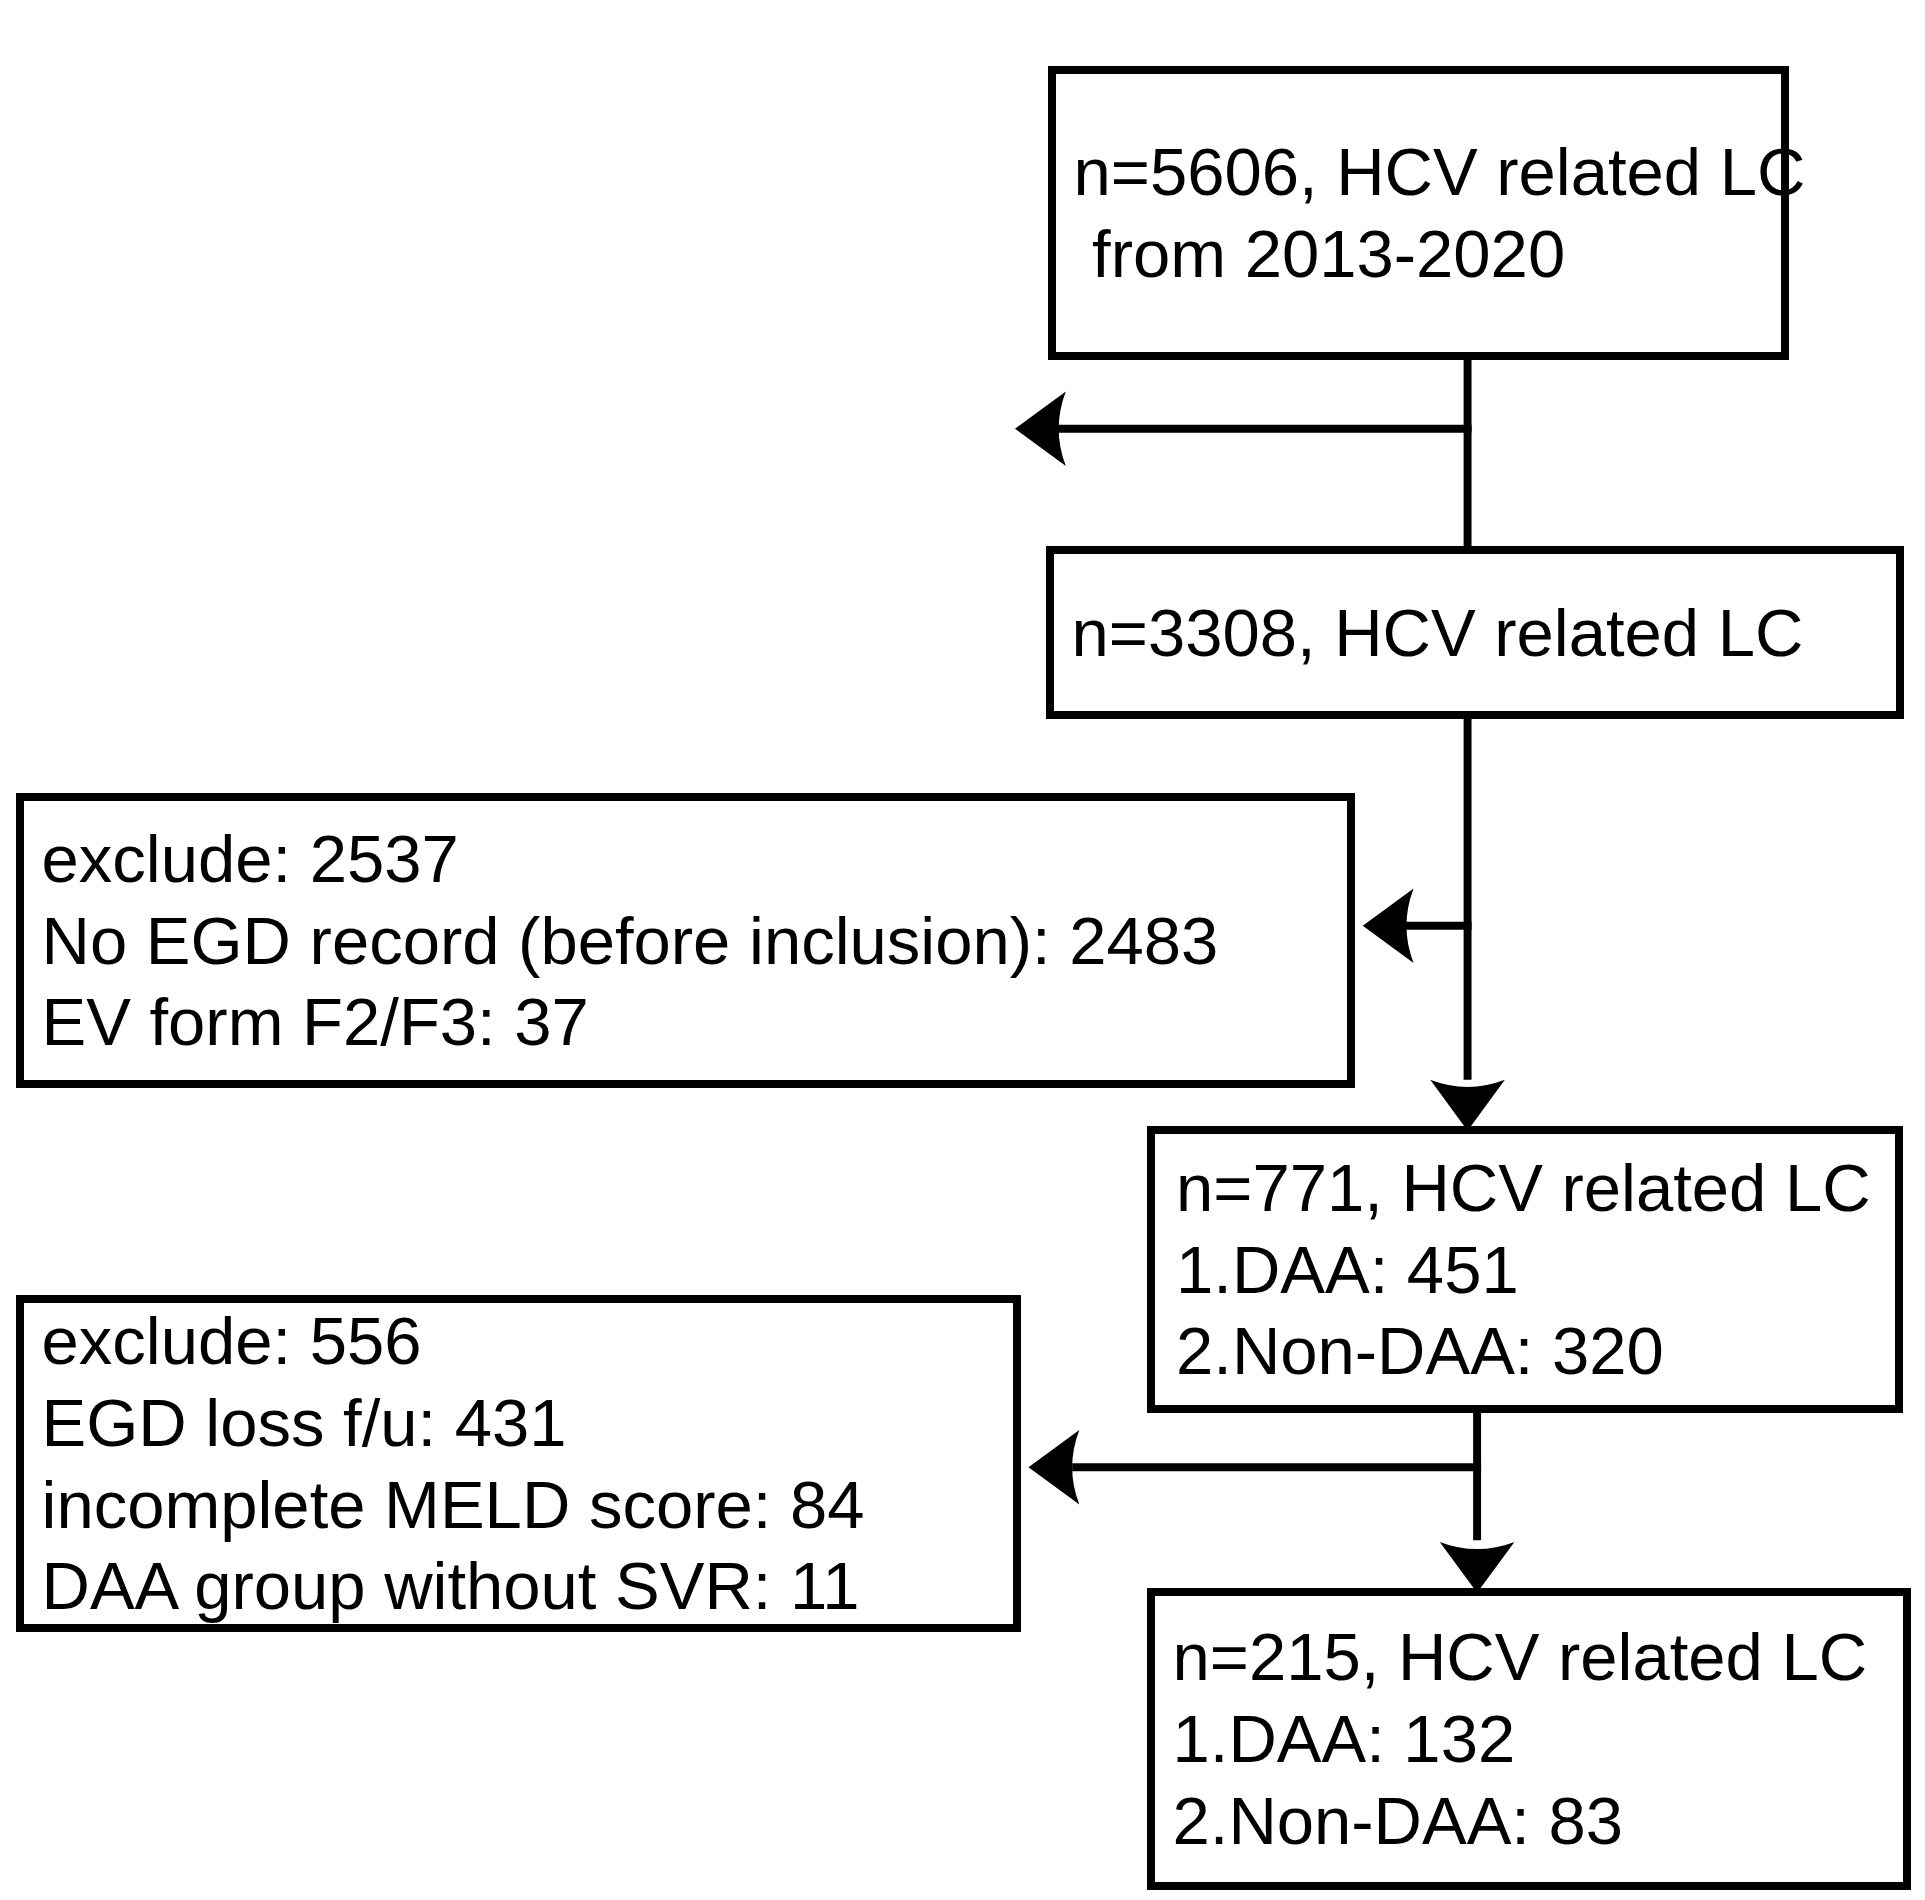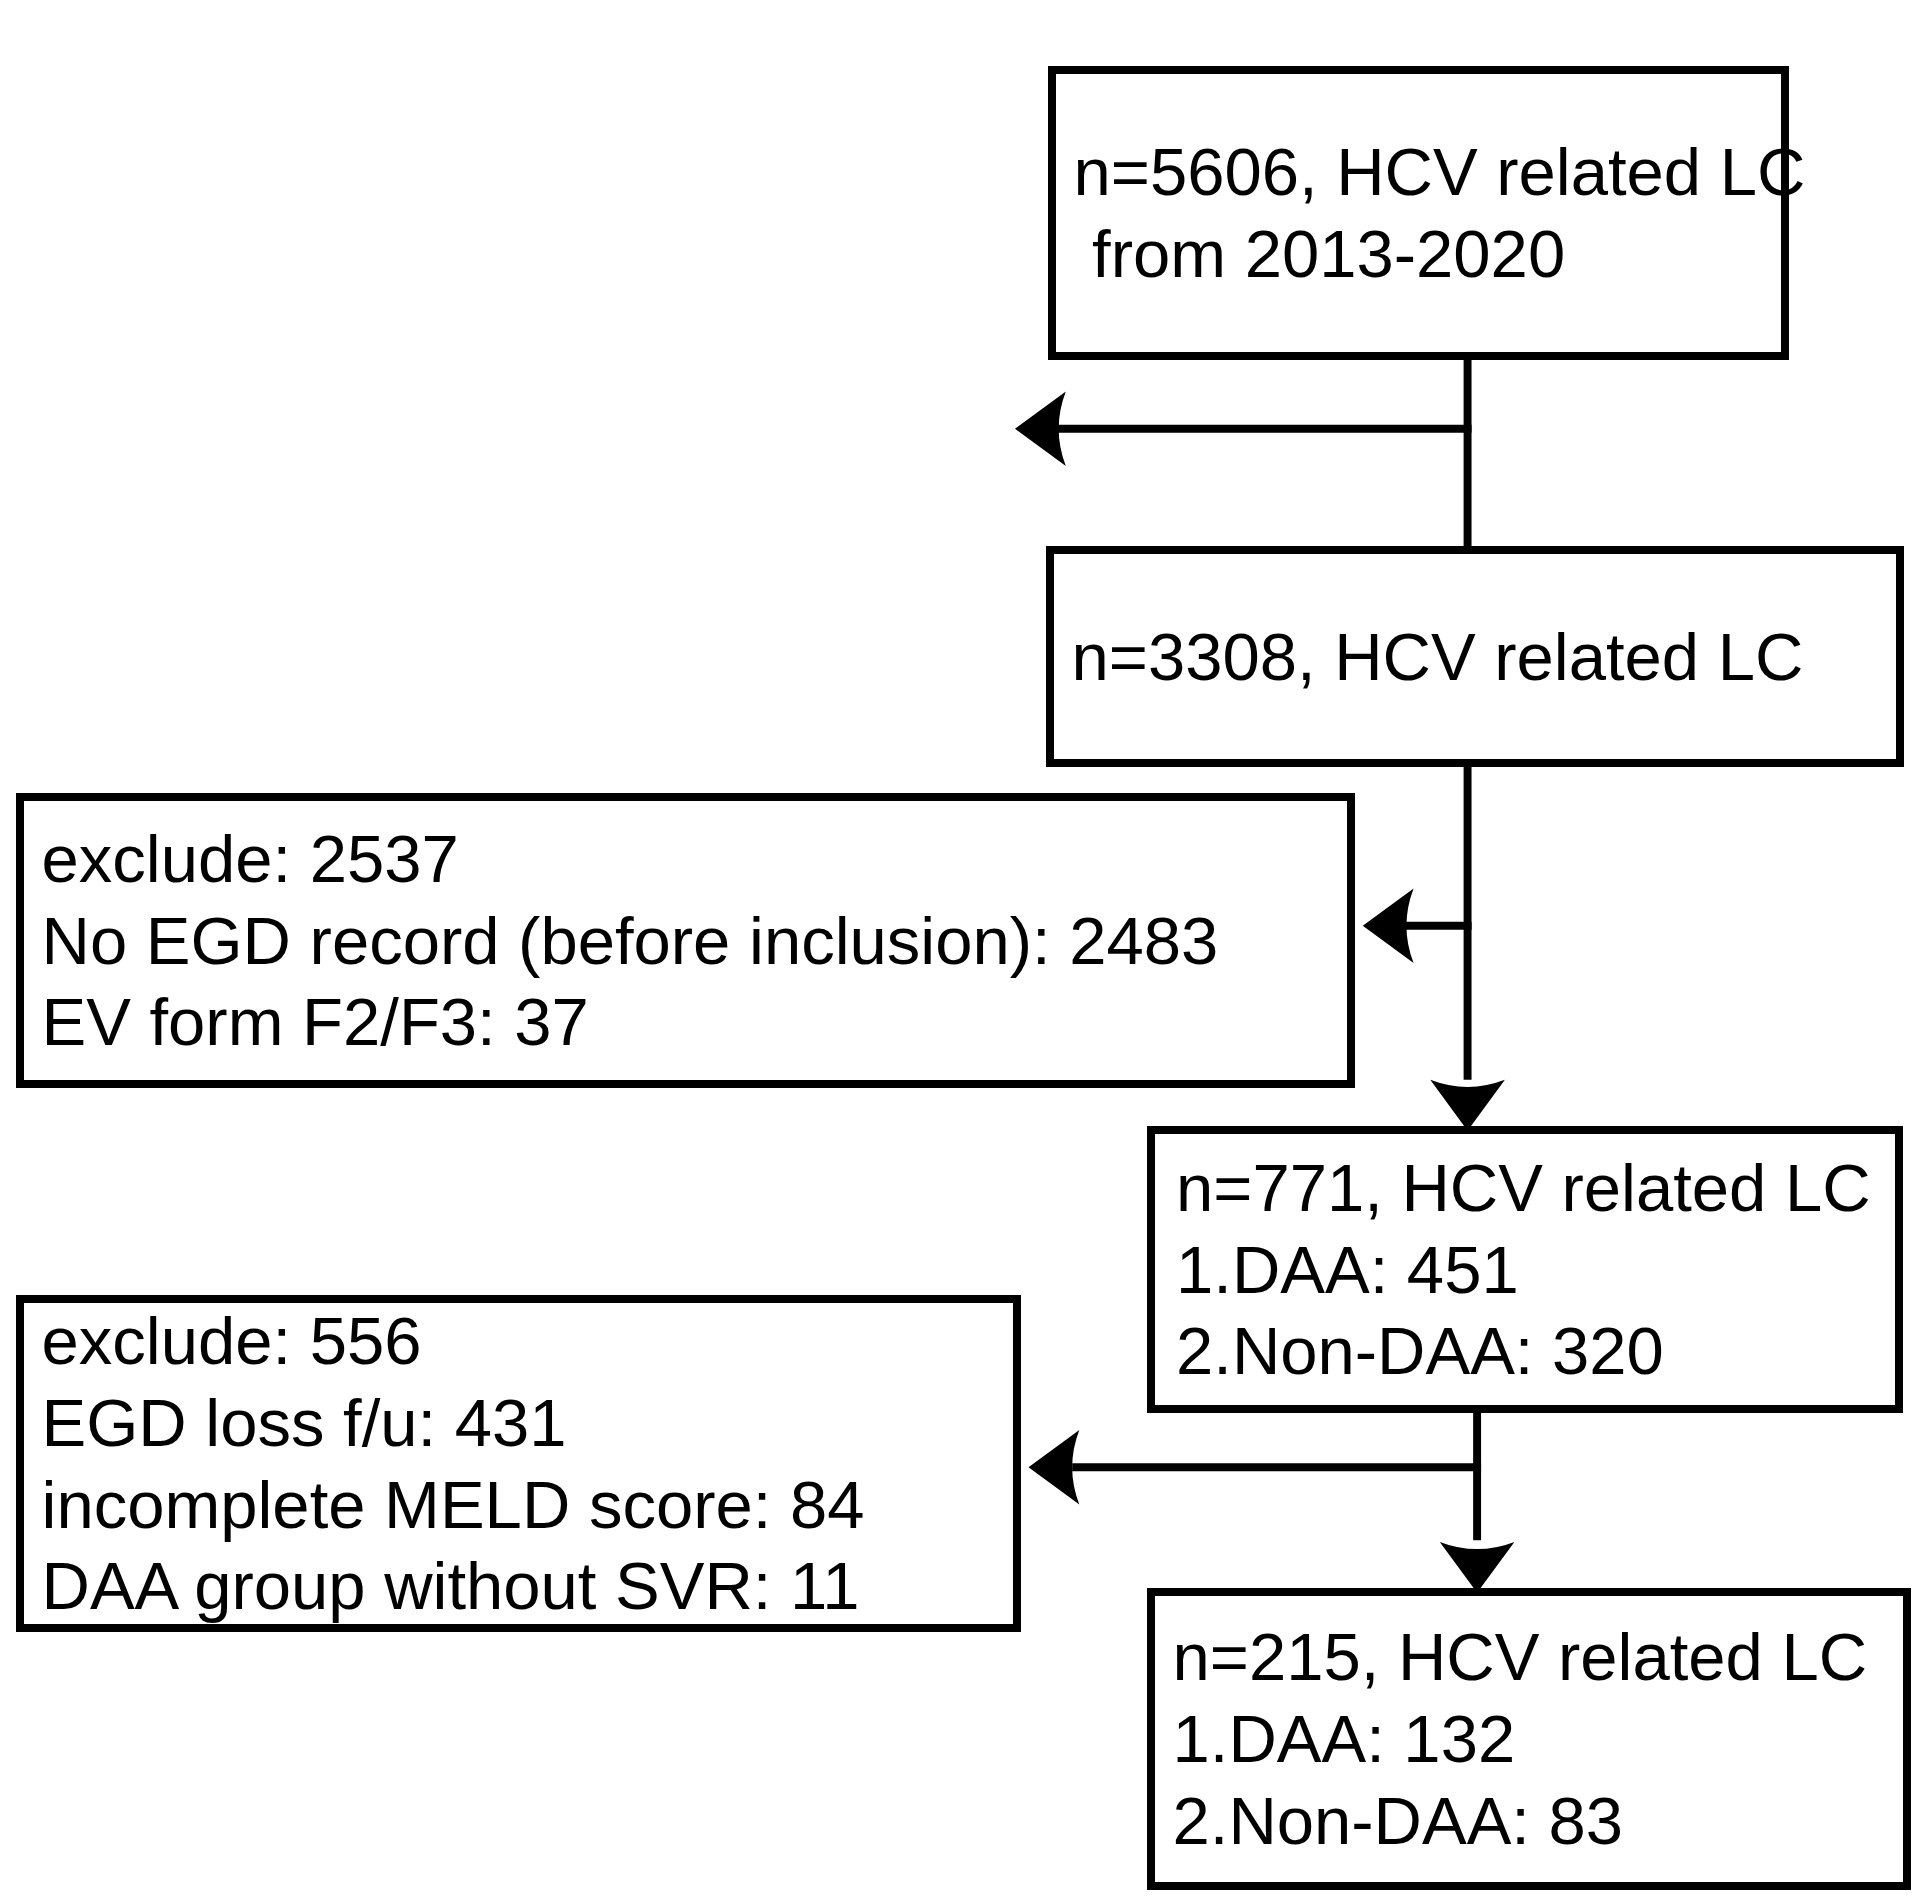--- a/index.html
+++ b/index.html
@@ -36,21 +36,21 @@
   }
   .box-line {
     font-size: 67px;
     line-height: 1.22;
     white-space: pre;
     color: #000000;
   }
   
   .box-a { left: 1048px; top: 22px;   width: 741px; height: 294px; margin-top: 44px; }
   .box-b { left: 16px;   top: 156px;  width: 991px; height: 508px; }
-  .box-c { left: 1046px; top: 546px;  width: 858px; height: 221px; }
+  .box-c { left: 1046px; top: 546px;  width: 858px; height: 173px; }
   .box-d { left: 16px;   top: 778px;  width: 1339px; height: 295px; margin-top: 15px; }
   .box-e { left: 1147px; top: 1126px; width: 756px;  height: 287px; padding-left: 21px; }
   .box-f { left: 16px;   top: 1295px; width: 1005px; height: 337px; }
   .box-g { left: 1147px; top: 1588px; width: 764px;  height: 302px; }
 </style>
 </head>
 <body>
 
 <div class="canvas">
 

